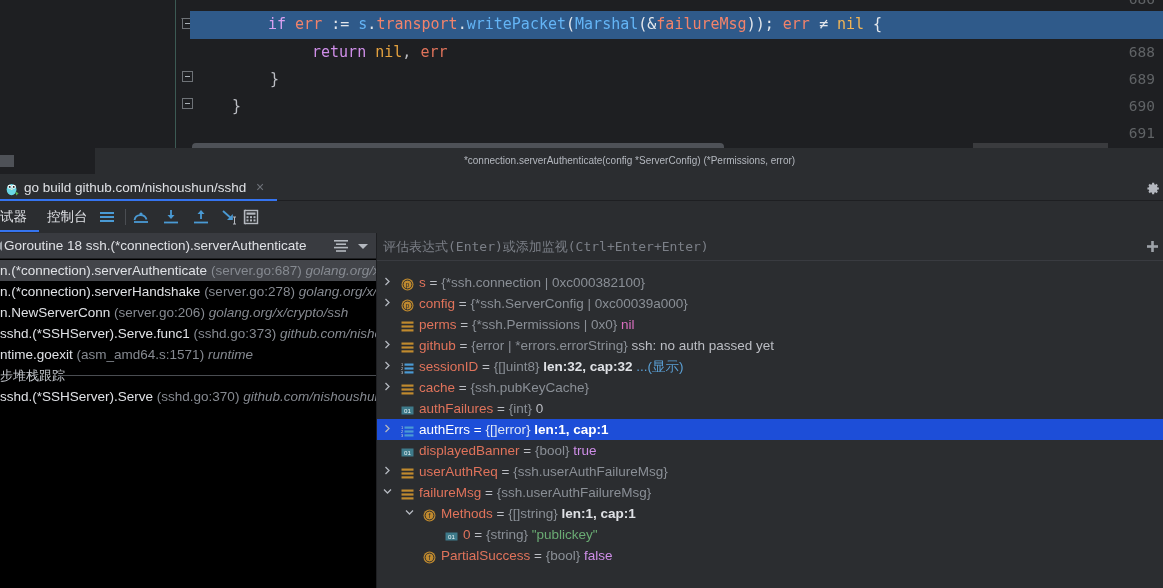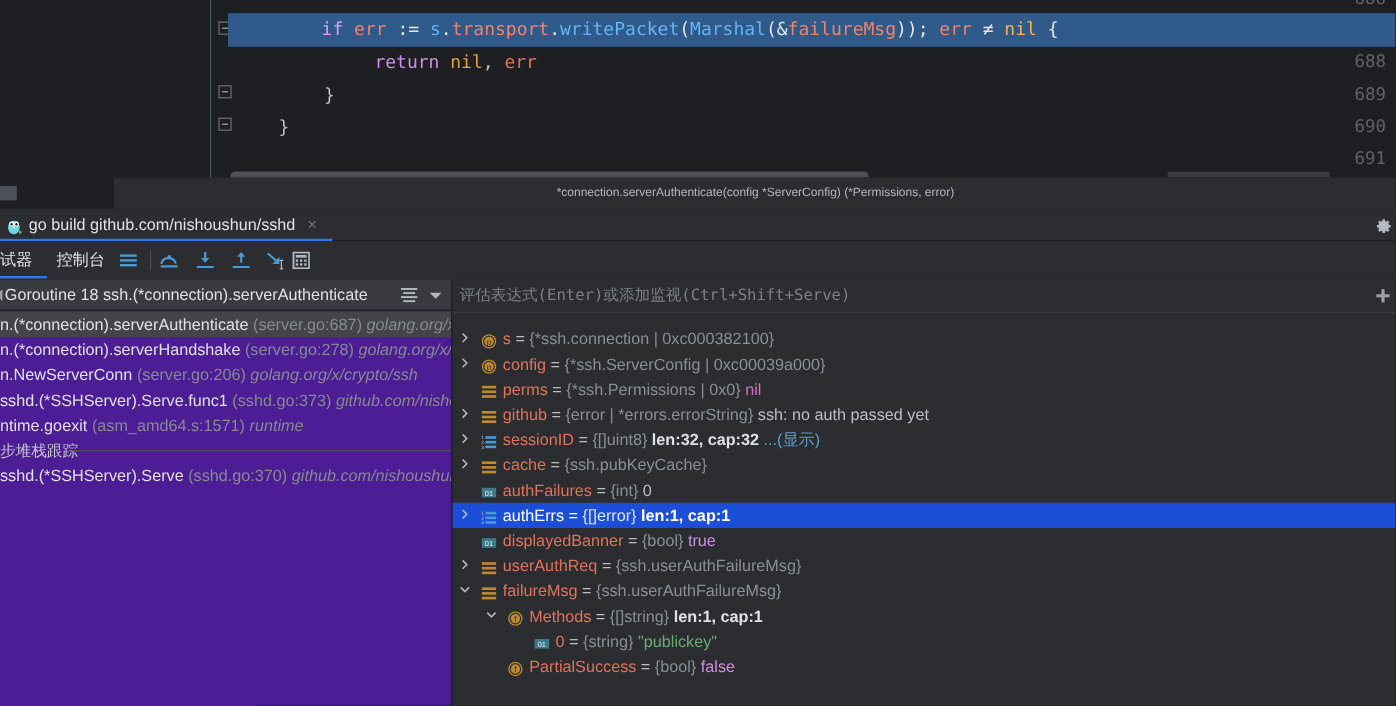--- a/index.html
+++ b/index.html
@@ -137,21 +137,21 @@
   .tb-icon {
     position: absolute; top: 208px; width: 18px; height: 18px; cursor: pointer;
   }
   .tb-sep {
     position: absolute; top: 209px; width: 1px; height: 16px; background: #4a4d52;
   }
 
   
   .frames-panel {
     position: absolute; left: 0; top: 233px; width: 376px; height: 355px;
-    background: #4c1d95; overflow: hidden;
+    background: #000000; overflow: hidden;
   }
   .frames-header {
     position: absolute; left: 0; top: 0; width: 376px; height: 26px;
     background: #393b40; border-bottom: 1px solid #1e1f22;
   }
   .frames-header-text {
     position: absolute; left: 4px; top: 0; height: 26px; line-height: 26px;
     color: #dfe1e5; font-size: 13.5px; white-space: nowrap;
   }
   .frames-header-arrow-l {
@@ -387,21 +387,21 @@
     <div class="frame-row" style="top:153px;">
       <span class="frame-name">sshd.(*SSHServer).Serve</span>
       <span class="frame-loc">(sshd.go:370)</span>
       <span class="frame-pkg">github.com/nishoushun/</span>
     </div>
   </div>
   <div class="panel-divider"></div>
 
   <div class="vars-panel">
     <div class="vars-header"></div>
-    <div class="vars-placeholder">评估表达式(Enter)或添加监视(Ctrl+Shift+Serve)</div>
+    <div class="vars-placeholder">评估表达式(Enter)或添加监视(Ctrl+Enter+Enter)</div>
     <svg class="plus-icon" viewBox="0 0 15 15">
       <rect x="6.2" y="2" width="2.6" height="11" fill="#9da2a8"></rect>
       <rect x="2" y="6.2" width="11" height="2.6" fill="#9da2a8"></rect>
     </svg>
     <div id="var-rows">
         <div class="var-row" style="top: 39px;">
           <span class="chev" style="left: 6px;">
             <svg width="9" height="9" viewBox="0 0 9 9">
               <path d="M2.5 1 L6 4.5 L2.5 8" stroke="#b4b8bf" stroke-width="1.3" fill="none"></path>
             </svg>

